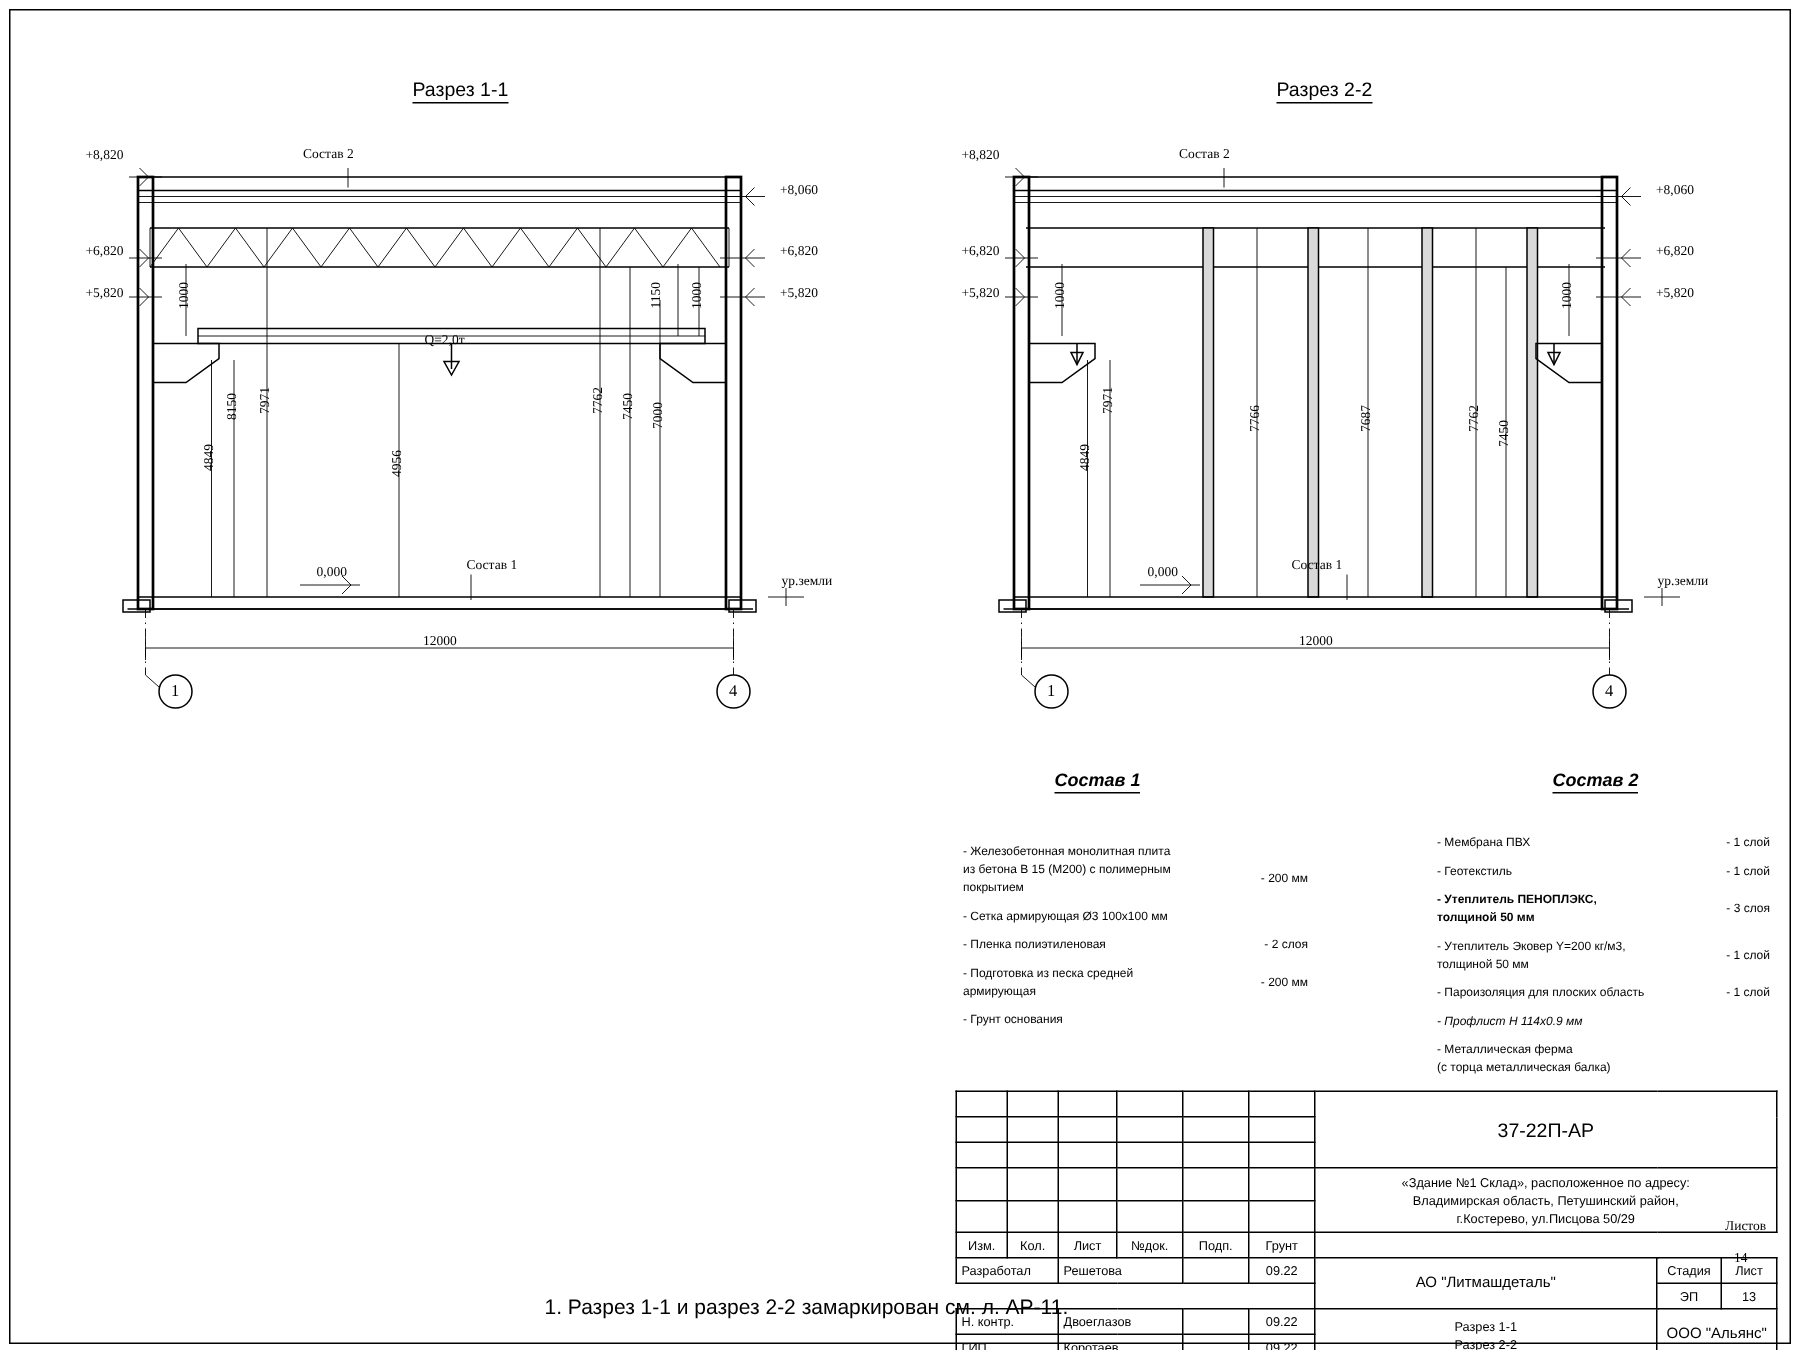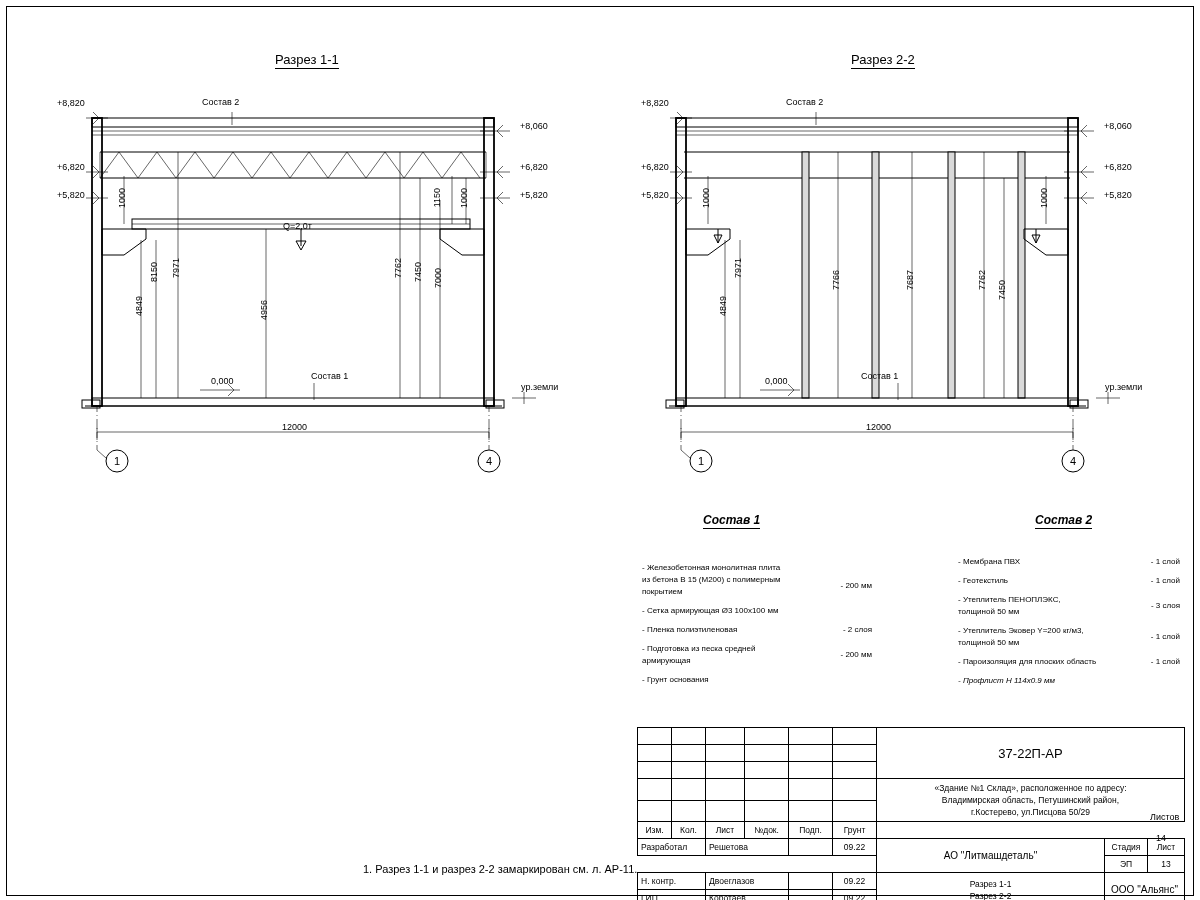--- a/index.html
+++ b/index.html
@@ -1,36 +1,36 @@
 <!DOCTYPE html>
 <html><head>
 <meta charset="utf-8">
 <style>
   html,body{margin:0;padding:0;background:#f0f0f0;}
   body{font-family:"Liberation Sans", sans-serif;}
   #sheet{position:relative;width:1200px;height:900px;background:#ffffff;overflow:hidden;}
   .frame-border{position:absolute;border:1px solid #000;}
-  .lbl{position:absolute;font-size:9px;color:#000;white-space:nowrap;}
+  .lbl{position:absolute;font-size:9px;color:#000;white-space:nowrap;font-family:Liberation Serif, serif;}
   .title{position:absolute;font-size:13px;color:#000;white-space:nowrap;border-bottom:1px solid #000;padding-bottom:1px;}
   .sec-title{position:absolute;font-size:12px;font-style:italic;font-weight:bold;white-space:nowrap;border-bottom:1px solid #000;padding-bottom:1px;}
   .vert{writing-mode:vertical-rl;transform:rotate(180deg);}
   svg{position:absolute;left:0;top:0;overflow:visible;}
   .ln{stroke:#000;fill:none;}
   .thin{stroke-width:0.6;}
   .med{stroke-width:1;}
   .thick{stroke-width:1.8;}
   .dash{stroke-dasharray:6 3 1 3;stroke-width:0.6;}
   .circ{fill:#fff;stroke:#000;stroke-width:1;}
   table.stamp{position:absolute;border-collapse:collapse;font-size:8.5px;}
   table.stamp td{border:1px solid #000;padding:1px 3px;height:14px;color:#000;}
   .ct{text-align:center;}
   .composition{position:absolute;font-size:8px;line-height:12px;color:#000;}
   .composition .row{position:relative;margin-bottom:7px;}
   .composition .qty{position:absolute;right:0;top:0;}
-  .note{position:absolute;font-size:11px;color:#000;}
+  .note{position:absolute;font-size:14px;color:#000;}
 </style>
 </head>
 <body>
 
 <div id="sheet">
 
   <div class="frame-border" style="left:6px;top:6px;width:1186px;height:888px;"></div>
 
   <svg width="1200" height="900">
 
@@ -254,26 +254,28 @@
     <div class="row"><span style="white-space:pre-line;">- Сетка армирующая Ø3 100х100 мм</span><span class="qty"></span></div>
     <div class="row"><span style="white-space:pre-line;">- Пленка полиэтиленовая</span><span class="qty">- 2 слоя</span></div>
     <div class="row"><span style="white-space:pre-line;">- Подготовка из песка средней
   армирующая</span><span class="qty" style="top:6px;">- 200 мм</span></div>
     <div class="row"><span style="white-space:pre-line;">- Грунт основания</span><span class="qty"></span></div>
   </div>
 
   <div class="composition" style="left:958px;top:556px;width:222px;">
     <div class="row"><span style="white-space:pre-line;">- Мембрана ПВХ</span><span class="qty">- 1 слой</span></div>
     <div class="row"><span style="white-space:pre-line;">- Геотекстиль</span><span class="qty">- 1 слой</span></div>
-    <div class="row"><span style="white-space:pre-line;">- Утеплитель ПЕНОПЛЭКС,
+    <div class="row"><span style="white-space:pre-line;font-weight:bold;">- Утеплитель ПЕНОПЛЭКС,
   толщиной 50 мм</span><span class="qty" style="top:6px;">- 3 слоя</span></div>
     <div class="row"><span style="white-space:pre-line;">- Утеплитель Эковер Y=200 кг/м3,
   толщиной 50 мм</span><span class="qty" style="top:6px;">- 1 слой</span></div>
     <div class="row"><span style="white-space:pre-line;">- Пароизоляция для плоских область</span><span class="qty">- 1 слой</span></div>
     <div class="row"><span style="white-space:pre-line;font-style:italic;">- Профлист Н 114х0.9 мм</span><span class="qty"></span></div>
+    <div class="row"><span style="white-space:pre-line;">- Металлическая ферма
+  (с торца металлическая балка)</span><span class="qty"></span></div>
   </div>
 
   <div class="note" style="left:363px;top:863px;">1. Разрез 1-1 и разрез 2-2 замаркирован см. л. АР-11.</div>
 
   <table class="stamp" style="left:637px;top:727px;width:548px;">
     <tbody>
         <tr>
       <td style="width:27px;"></td>
           <td style="width:27px;"></td>
           <td style="width:32px;"></td>

